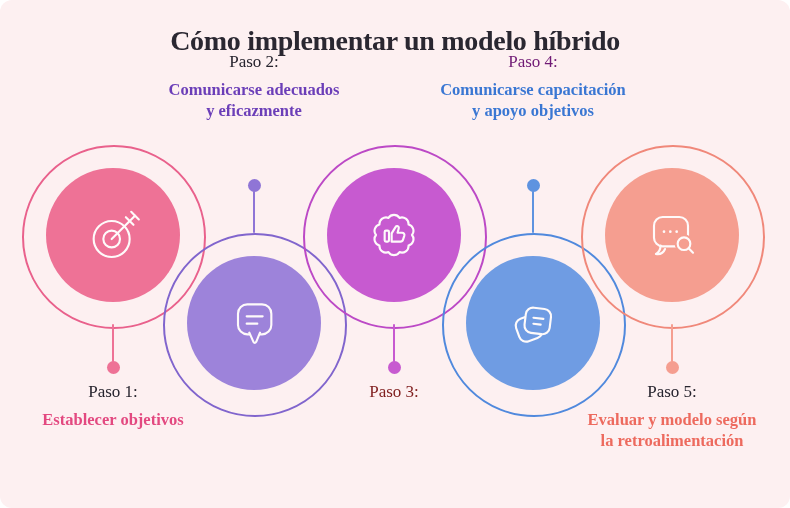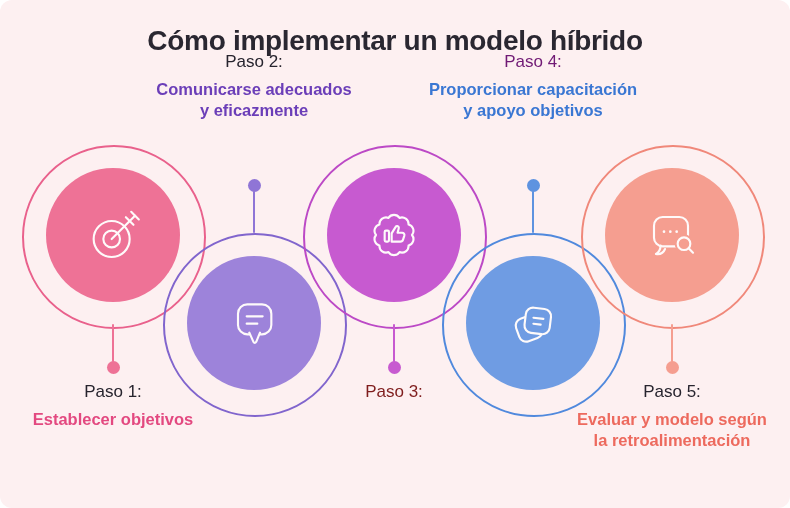--- a/index.html
+++ b/index.html
@@ -1,18 +1,18 @@
 <!DOCTYPE html>
 <html><head>
 <meta charset="utf-8">
 <style>
   html,body{margin:0;padding:0;background:#ffffff;}
   .canvas{
     position:relative;width:790px;height:508px;border-radius:12px;
-    overflow:hidden;font-family:Liberation Sans, sans-serif;
+    overflow:hidden;font-family:Liberation Serif, serif;
     background:#fdf0f1;
   }
   .title{
     position:absolute;top:25px;left:0;width:100%;text-align:center;
     font-size:28px;font-weight:700;letter-spacing:-0.3px;color:#2a2731;
   }
   .step{position:absolute;inset:0;pointer-events:none;}
   .ring{
     position:absolute;width:180px;height:180px;border-radius:50%;
     border:2px solid var(--ring);left:calc(var(--cx) - 91px);
@@ -136,21 +136,21 @@
         <g transform="rotate(7 56 46)">
           <rect class="mask-stroked" x="36" y="26" width="38" height="38" rx="11"></rect>
           <line x1="48" y1="41" x2="63" y2="41"></line>
           <line x1="49" y1="50" x2="60" y2="50"></line>
         </g>
       </svg>
     </div>
     <div class="step-text">
       <div class="step-label" style="color: #701a75;">Paso 4:</div>
       <div class="step-desc">
-        <span>Proporcionar capacitación</span><br>
+        <span>Comunicarse capacitación</span><br>
         <span>y apoyo objetivos</span>
       </div>
     </div>
   </div>
 
   <div class="step top" data-step="4" style="--fill: #f59e90; --ring: #f0887a; --text: #ed6a5e; --connector: #f59e90;">
     <div class="ring"></div>
     <div class="connector-line"></div>
     <div class="connector-dot"></div>
     <div class="circle">

